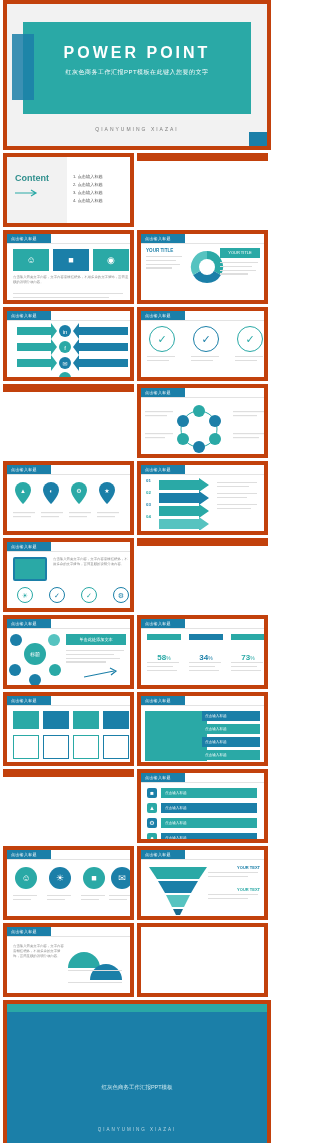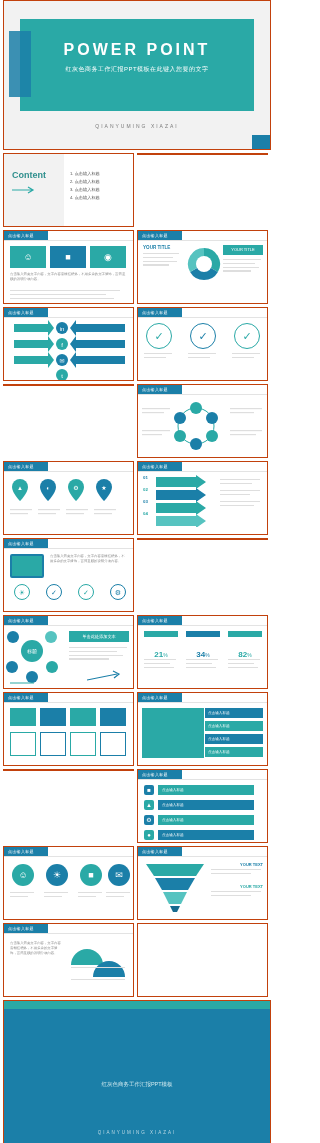--- a/index.html
+++ b/index.html
@@ -8,21 +8,21 @@
     background: #ffffff;
     font-family: "Liberation Sans", sans-serif;
     color: #333;
   }
   .deck { width: 276px; background: #fff; padding: 0 0 0 0; }
 
   
   .row { display: flex; gap: 3px; padding: 0 3px 3px 3px; }
   .slide {
     background: #fff;
-    border: 1px solid #c2410c;
+    border: 4px solid #c2410c;
     position: relative;
     overflow: hidden;
   }
   .half { width: 131px; height: 74px; }
   .full { width: 268px; height: 150px; margin: 0 3px 3px 3px; }
 
   
   .hero { height: 150px; position: relative; background: #f2f2f2; }
   .hero .band { position: absolute; left: 16px; top: 18px; right: 16px; height: 92px; background: #2aa9a6; }
   .hero .band2 { position: absolute; left: 5px; top: 30px; width: 22px; height: 66px; background: #1b7fa8; opacity: .85; }
@@ -354,27 +354,27 @@
 
     <div class="slide half">
       <div class="hdr w">点击输入标题</div>
       <div class="hdrline"></div>
       <div class="body">
         <div style="position:absolute;left:6px;top:4px;width:34px;height:6px;background:#2aa9a6"></div>
         <div style="position:absolute;left:48px;top:4px;width:34px;height:6px;background:#1b7fa8"></div>
         <div style="position:absolute;left:90px;top:4px;width:34px;height:6px;background:#2aa9a6"></div>
 
         <div style="position:absolute;left:6px;top:16px;width:34px;text-align:center">
-          <span class="num">21</span><span style="font-size:5px;color:#2aa9a6">%</span>
+          <span class="num">58</span><span style="font-size:5px;color:#2aa9a6">%</span>
         </div>
         <div style="position:absolute;left:48px;top:16px;width:34px;text-align:center">
           <span class="num" style="color:#1b7fa8">34</span><span style="font-size:5px;color:#1b7fa8">%</span>
         </div>
         <div style="position:absolute;left:90px;top:16px;width:34px;text-align:center">
-          <span class="num">82</span><span style="font-size:5px;color:#2aa9a6">%</span>
+          <span class="num">73</span><span style="font-size:5px;color:#2aa9a6">%</span>
         </div>
 
         <div style="position:absolute;left:6px;top:32px;width:34px">
             <div class="ln" style="width:32px"></div>
             <div class="ln" style="width:26px"></div>
             <div class="ln" style="width:30px"></div>
           </div>
         <div style="position:absolute;left:48px;top:32px;width:34px">
             <div class="ln" style="width:32px"></div>
             <div class="ln" style="width:26px"></div>

